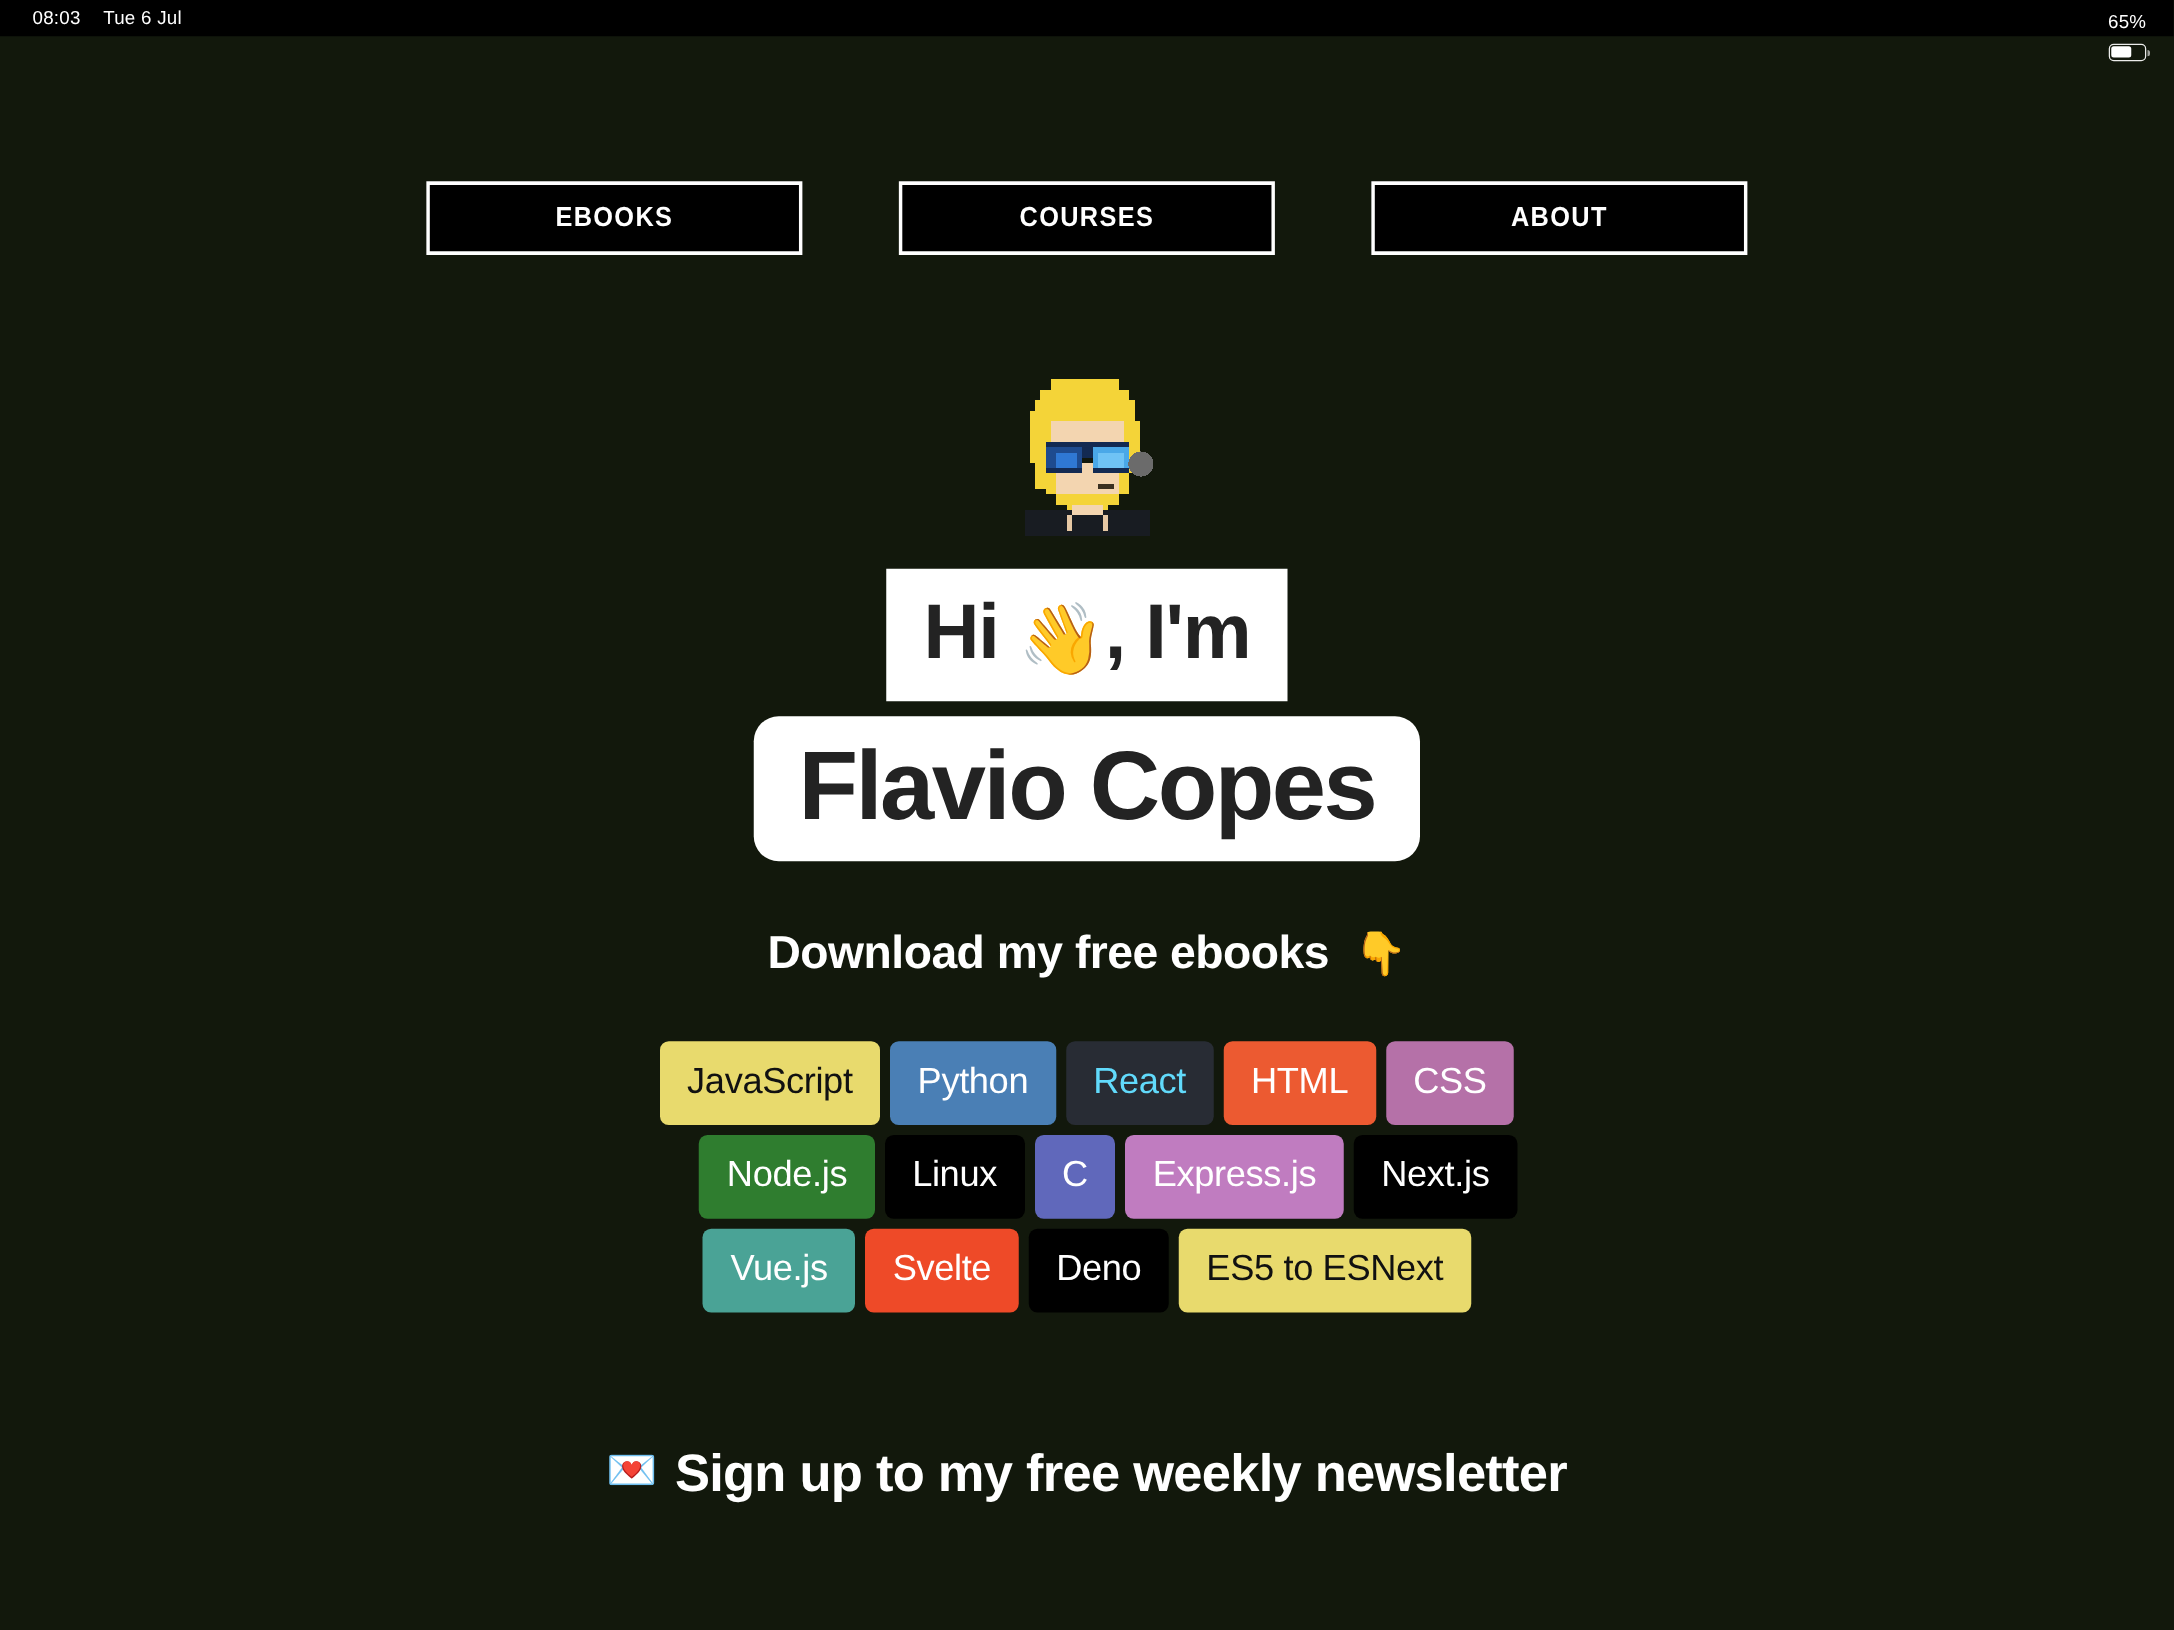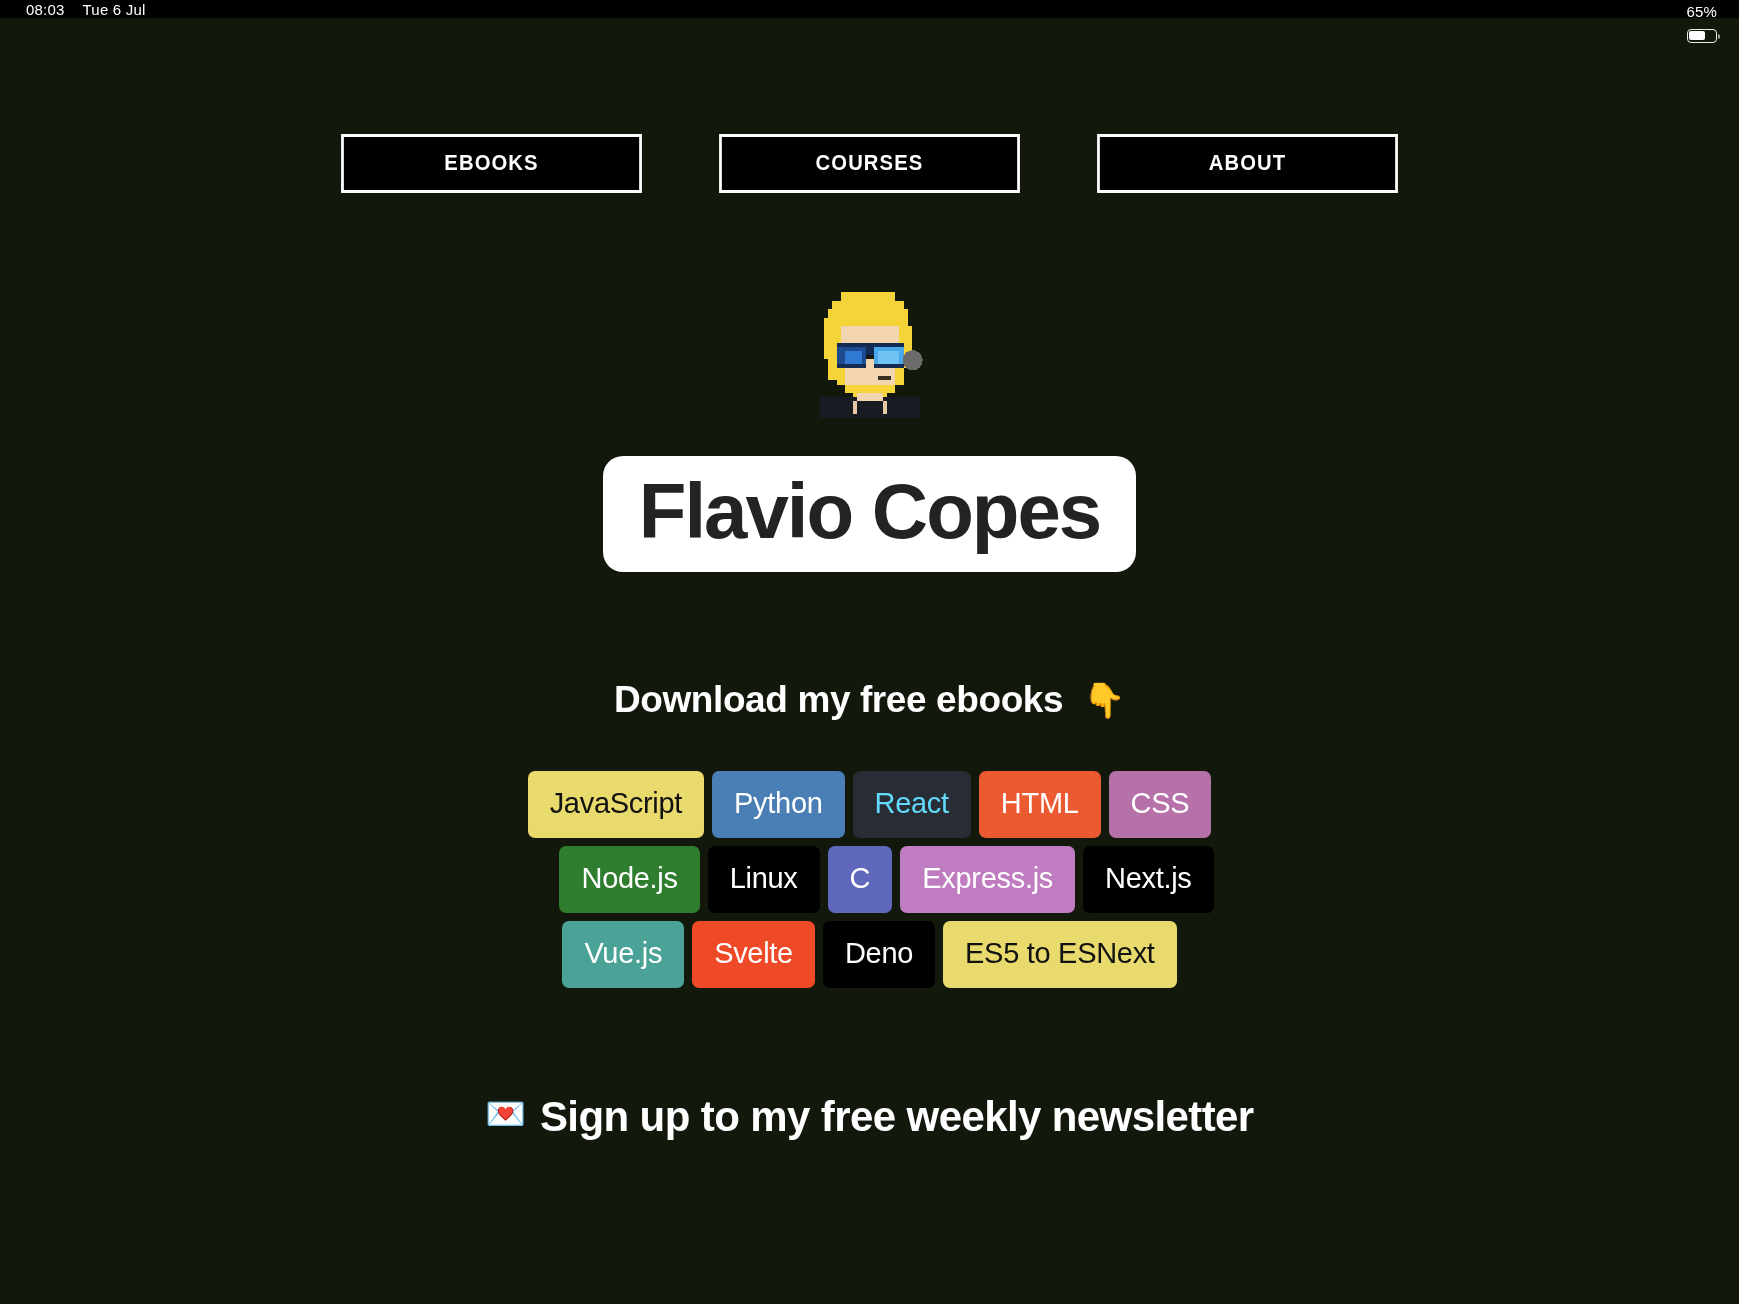--- a/index.html
+++ b/index.html
@@ -11,21 +11,21 @@
     width: 1739px;
     height: 1304px;
     overflow: hidden;
     background: #12180c;
     font-family: "Liberation Sans", sans-serif;
     -webkit-font-smoothing: antialiased;
   }
 
   
   #status-bar {
-    height: 18px;
+    height: 29px;
     background: #000000;
     display: flex;
     align-items: center;
     justify-content: space-between;
     padding: 0 22px 0 26px;
     box-sizing: border-box;
     color: #ffffff;
     font-size: 15px;
     letter-spacing: 0.2px;
   }
@@ -139,21 +139,21 @@
     margin-top: 12px;
     border-radius: 20px;
   }
   .wave {
     font-size: 56px;
     vertical-align: -4px;
   }
 
   
   #download-line {
-    margin-top: 107px;
+    margin-top: 52px;
     text-align: center;
     color: #ffffff;
     font-size: 37px;
     font-weight: bold;
     letter-spacing: -0.4px;
   }
   #download-line .point-emoji { font-size: 34px; margin-left: 10px; }
 
   
   #ebooks {
@@ -264,20 +264,24 @@
       <rect x="19" y="27" width="9" height="5" fill="#181c22"></rect>
       <rect x="13" y="28" width="6" height="4" fill="#181c22"></rect>
       <rect x="12" y="28" width="1" height="3" fill="#e6c8a4"></rect>
       <rect x="19" y="28" width="1" height="3" fill="#e6c8a4"></rect>
 
       <circle cx="26.2" cy="18.2" r="2.4" fill="#6b6b6b"></circle>
     </svg>
   </div>
 
   <div id="headline">
+    <div class="hl-line" id="hl-greeting">
+      <span>Hi</span>
+      <span class="wave">👋</span><span>, I'm</span>
+    </div>
     <div class="hl-line" id="hl-name">Flavio Copes</div>
   </div>
 
   <div id="download-line">
     <span>Download my free ebooks</span>
     <span class="point-emoji">👇</span>
   </div>
 
   <div id="ebooks">
       <div class="tag-row">

